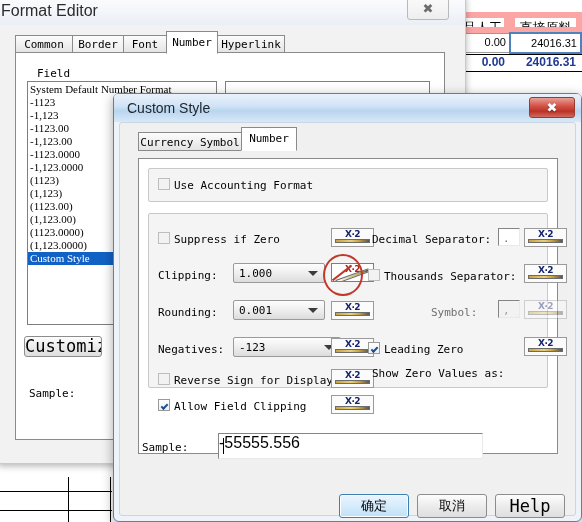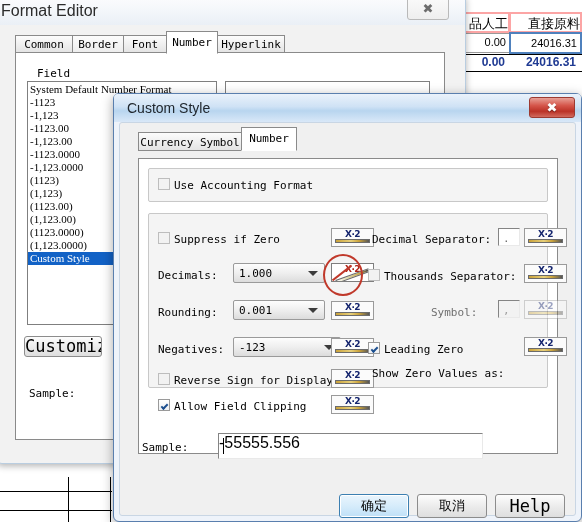--- a/index.html
+++ b/index.html
@@ -14,21 +14,21 @@
   
   .bg-sheet { position: absolute; background: #fff; }
   .bg-cell {
     position: absolute;
     font-family: "Liberation Sans", sans-serif;
     box-sizing: border-box;
     background: #fff;
     overflow: hidden;
     white-space: nowrap;
   }
-  .bg-hdr { font-size: 13px; color: #000; border: 2px solid #fca5a5; text-align: right; line-height: 19px; }
+  .bg-hdr { font-size: 13px; color: #000; border: 6px solid #fca5a5; text-align: center; line-height: 19px; }
   .bg-val { font-size: 11px; color: #000; border: 1px solid #9a9a9a; text-align: right; line-height: 17px; padding-right: 3px; }
   .bg-sel { border: 2px solid #4f81bd; }
   .bg-blue { font-size: 12px; color: #1f3a93; font-weight: bold; text-align: right; padding-right: 3px; }
   .bg-line { position: absolute; background: #000; }
 
   
   .win {
     position: absolute;
     box-sizing: border-box;
     border: 1px solid #7a9cc6;
@@ -380,21 +380,21 @@
 
       <div class="lbl" style="left:252px; top:110px;">Decimal Separator:</div>
       <div class="sunken" style="left:378px; top:105px; width:22px; height:18px;">
         <span class="lbl" style="left:4px; top:3px; color:#6f6f6f;">.</span>
       </div>
       <div class="x2btn" style="left:404px; top:105px;">
         <div class="x2top">X·2</div>
         <div class="x2pencil"></div>
       </div>
 
-      <div class="lbl" style="left:38px; top:146px;">Decimals:</div>
+      <div class="lbl" style="left:38px; top:146px;">Clipping:</div>
       <div class="combo" style="left:113px; top:140px; width:92px; height:20px;">
         <span class="cv">1.000</span>
         <span class="arrow"></span>
       </div>
       <div class="x2btn active" style="left:211px; top:140px;">
         <div class="x2top">X·2</div>
         <div class="x2pencil"></div>
         <div class="slash"></div>
       </div>
       <div class="annot-ellipse" style="left:203px; top:131px; width:36px; height:38px;"></div>

